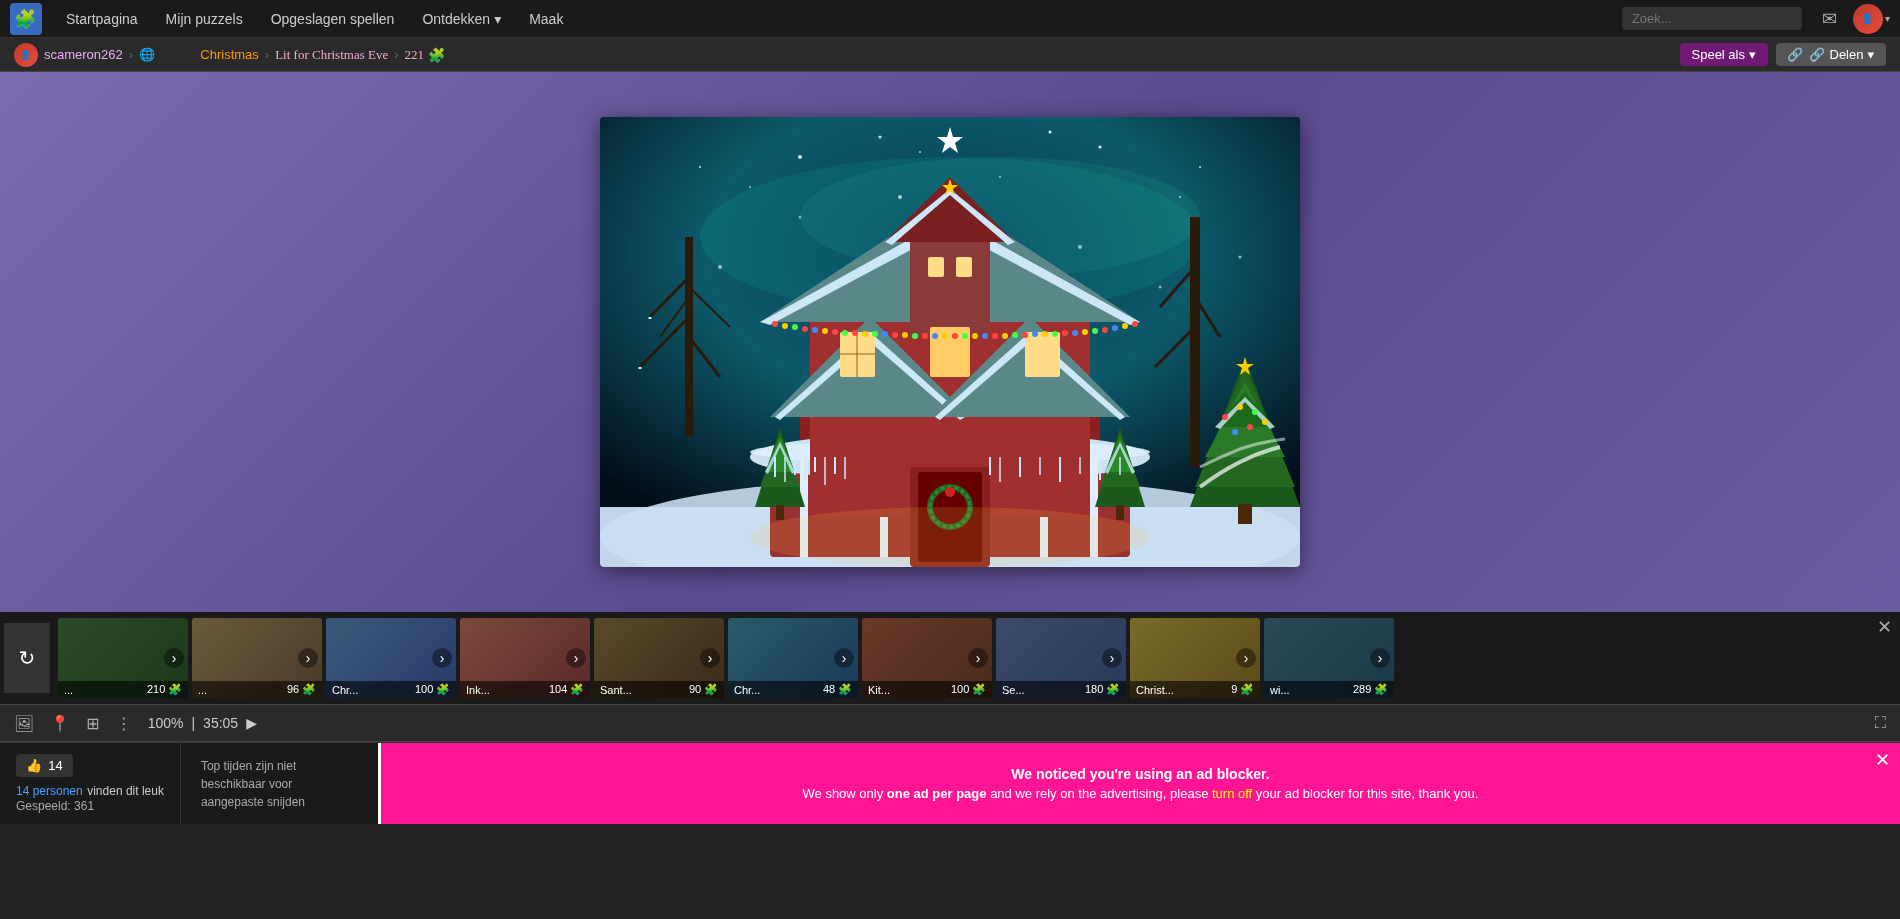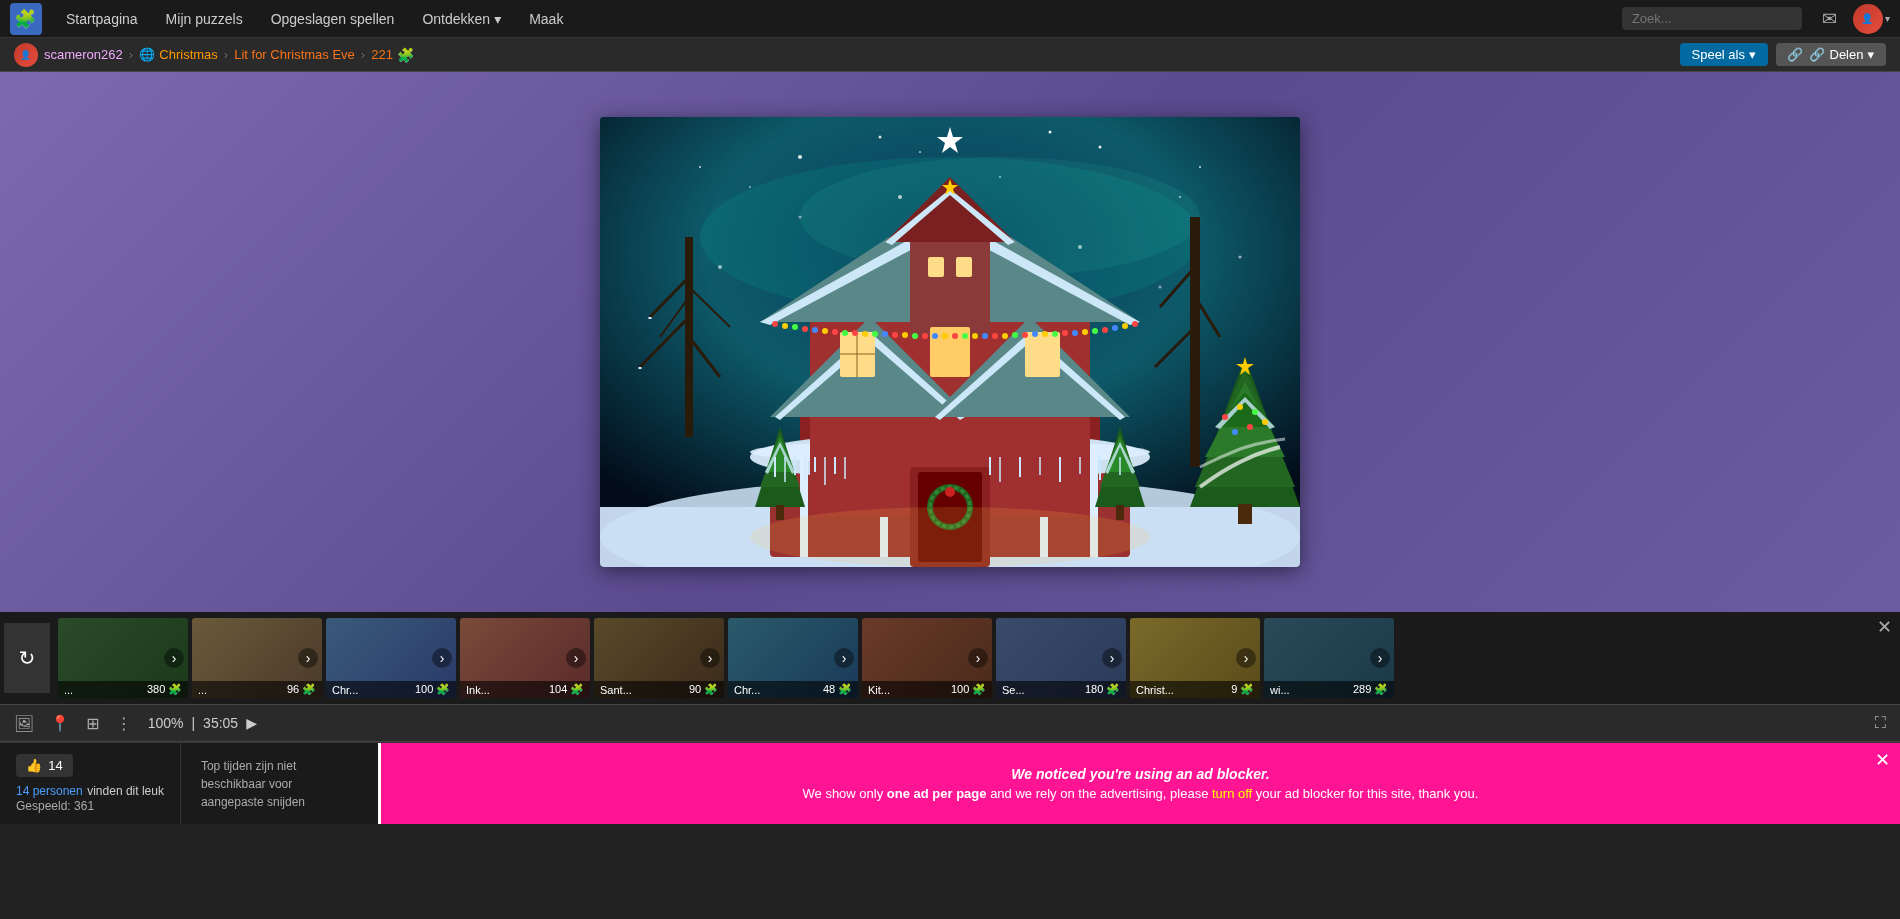--- a/index.html
+++ b/index.html
@@ -80,30 +80,30 @@
     }
     .breadcrumb-avatar {
       width: 24px; height: 24px;
       border-radius: 50%;
       background: linear-gradient(135deg, #c0392b, #e74c3c);
       margin-right: 6px;
       font-size: 10px; display: flex; align-items: center; justify-content: center;
     }
     .breadcrumb-sep { color: #666; margin: 0 6px; font-size: 13px; }
     .breadcrumb-link { color: #f0abfc; cursor: pointer; font-size: 13px; }
-    .breadcrumb-link.orange { color: #ff9900; }
-    .breadcrumb-current { color: #f97316; font-size: 13px; }
+    .breadcrumb-link.orange { color: #ff9900; margin-left: 41px; }
+    .breadcrumb-current { color: #f9a8d4; font-size: 13px; font-family: Liberation Serif, serif; }
     .puzzle-icon-small { font-size: 14px; color: #aaa; margin-left: 4px; }
 
     .breadcrumb-right {
       margin-left: auto;
       display: flex; gap: 8px; align-items: center;
     }
     .btn-speel {
-      background: #0369a1;
+      background: #701a75;
       border: none;
       color: #fff;
       padding: 4px 12px;
       border-radius: 4px;
       font-size: 13px;
       cursor: pointer;
       display: flex; align-items: center; gap: 4px;
     }
     .btn-delen {
       background: #555;
@@ -281,21 +281,21 @@
     .ad-notice {
       flex: 1;
       background: #ff1493;
       display: flex;
       flex-direction: column;
       align-items: center;
       justify-content: center;
       padding: 10px 20px;
       position: relative;
     }
-    .ad-notice-title { font-weight: bold; font-size: 14px; color: #fff; margin-bottom: 4px; font-style: italic; }
+    .ad-notice-title { font-weight: bold; font-size: 14px; color: #fff; margin-bottom: 4px; }
     .ad-notice-text { font-size: 13px; color: #fff; }
     .ad-turn-off { color: #ffff00; cursor: pointer; text-align: right; }
     .ad-close-btn {
       position: absolute; top: 6px; right: 10px;
       color: #fff; font-size: 18px; cursor: pointer;
     }
 
     
     .thumb-1 { background: linear-gradient(135deg, #4a6a3a, #2a4a2a); }
     .thumb-2 { background: linear-gradient(135deg, #6a5a3a, #4a3a2a); }
@@ -572,21 +572,21 @@
 <div class="thumbnail-strip-container">
   <button class="strip-refresh-btn">
     <span>↻</span>
   </button>
   <div class="thumbnail-scroll">
 
     <div class="thumb-item thumb-1">
       <div class="thumb-img" style="background:linear-gradient(135deg,#2a4a2a,#1a3a1a);"></div>
       <div class="thumb-overlay">
         <span>...</span>
-        <span>380 🧩</span>
+        <span>210 🧩</span>
       </div>
       <div class="thumb-arrow">›</div>
     </div>
 
     <div class="thumb-item thumb-2">
       <div class="thumb-img" style="background:linear-gradient(135deg,#6a5a3a,#4a3a2a);"></div>
       <div class="thumb-overlay">
         <span>...</span>
         <span>96 🧩</span>
       </div>

